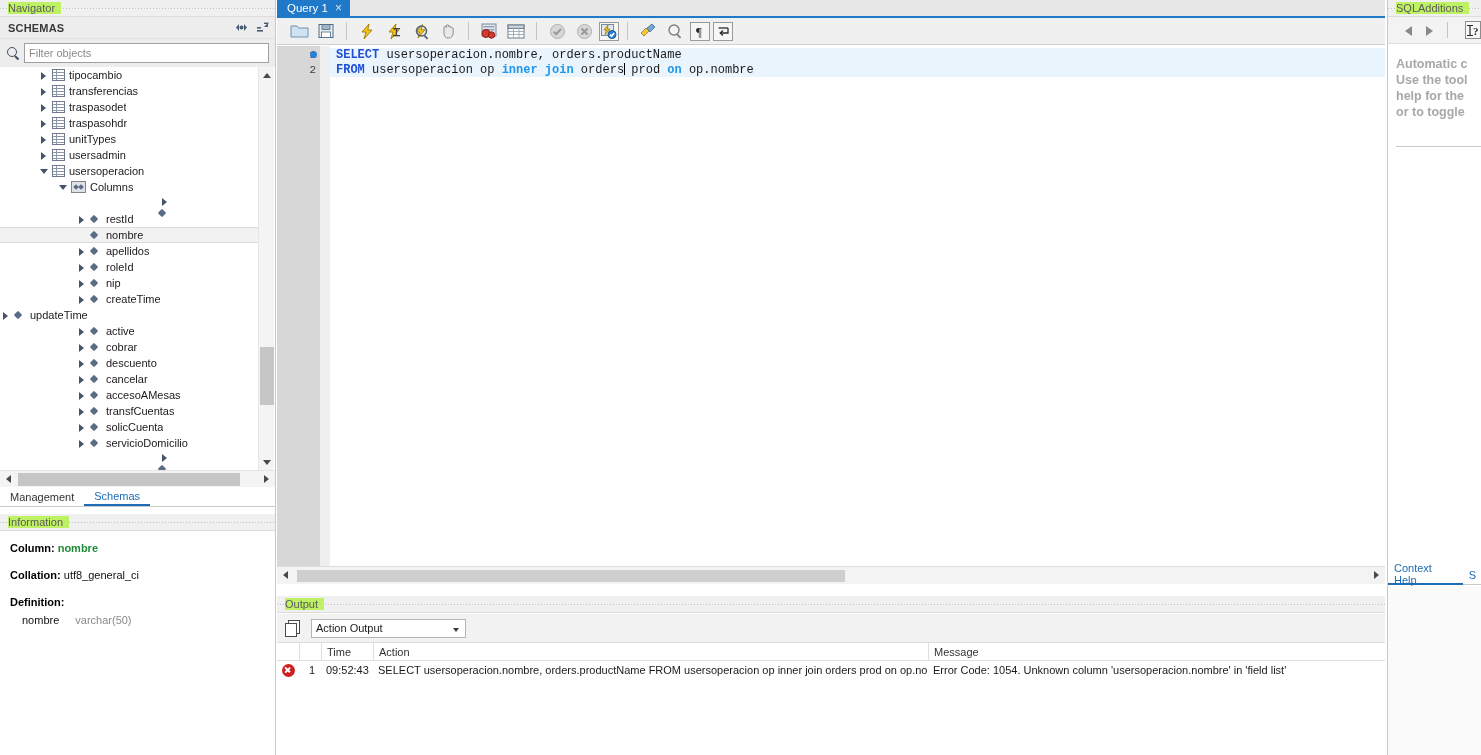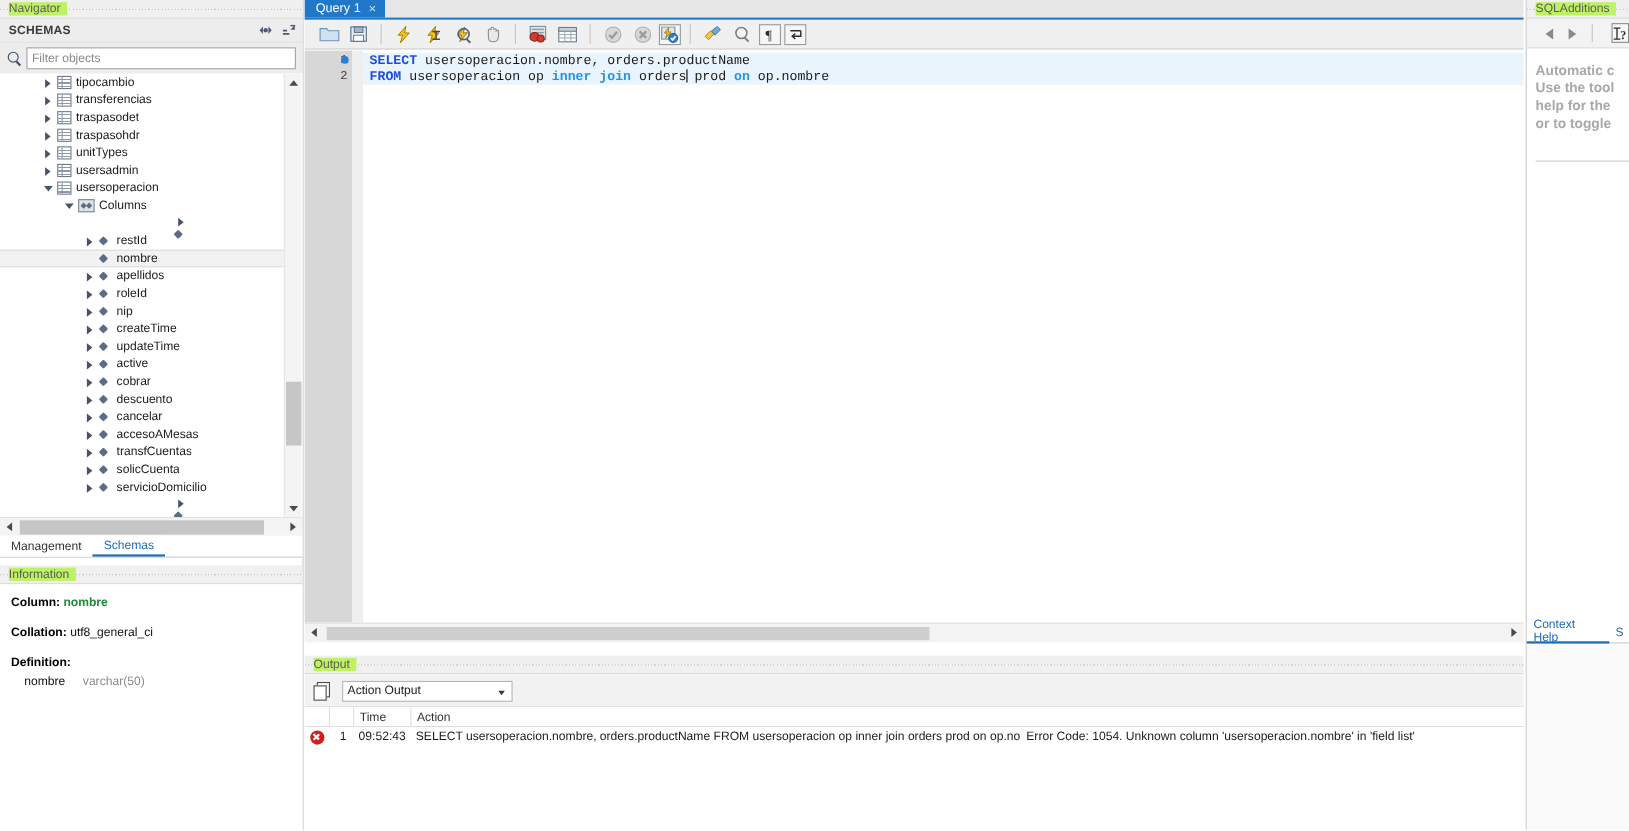--- a/index.html
+++ b/index.html
@@ -475,21 +475,21 @@
           <div class="node" style="padding-left: 76px;">
             <span class="arrow right"></span>
             <span class="ico-diamond"></span>
             <span class="lbl">nip</span>
           </div>
           <div class="node" style="padding-left: 76px;">
             <span class="arrow right"></span>
             <span class="ico-diamond"></span>
             <span class="lbl">createTime</span>
           </div>
-          <div class="node" style="padding-left: 76px; text-align: right;">
+          <div class="node" style=" text-align: right;">
             <span class="arrow right"></span>
             <span class="ico-diamond"></span>
             <span class="lbl">updateTime</span>
           </div>
           <div class="node" style="padding-left: 76px;">
             <span class="arrow right"></span>
             <span class="ico-diamond"></span>
             <span class="lbl">active</span>
           </div>
           <div class="node" style="padding-left: 76px;">
@@ -738,20 +738,21 @@
         <span class="caretdn"></span>
       </div>
     </div>
 
     <div id="out-table">
       <div class="otrow othead">
         <div class="oc c-ico"></div>
         <div class="oc c-num sepr"></div>
         <div class="oc c-time sepr">Time</div>
         <div class="oc c-act sepr">Action</div>
+        <div class="oc c-msg sepr">Message</div>
       </div>
       <div id="out-rows">
           <div class="otrow row-body">
             <div class="oc c-ico">
               <span class="err-ico"></span>
             </div>
             <div class="oc c-num">1</div>
             <div class="oc c-time">09:52:43</div>
             <div class="oc c-act">SELECT usersoperacion.nombre, orders.productName FROM usersoperacion op inner join orders prod on op.nomb...</div>
             <div class="oc c-msg">Error Code: 1054. Unknown column 'usersoperacion.nombre' in 'field list'</div>

